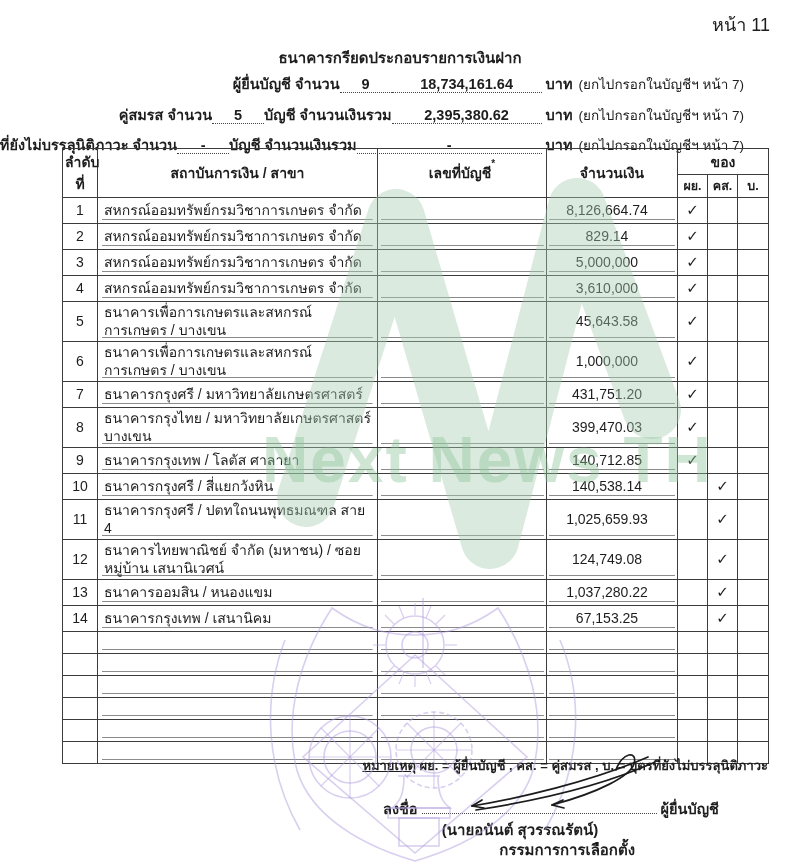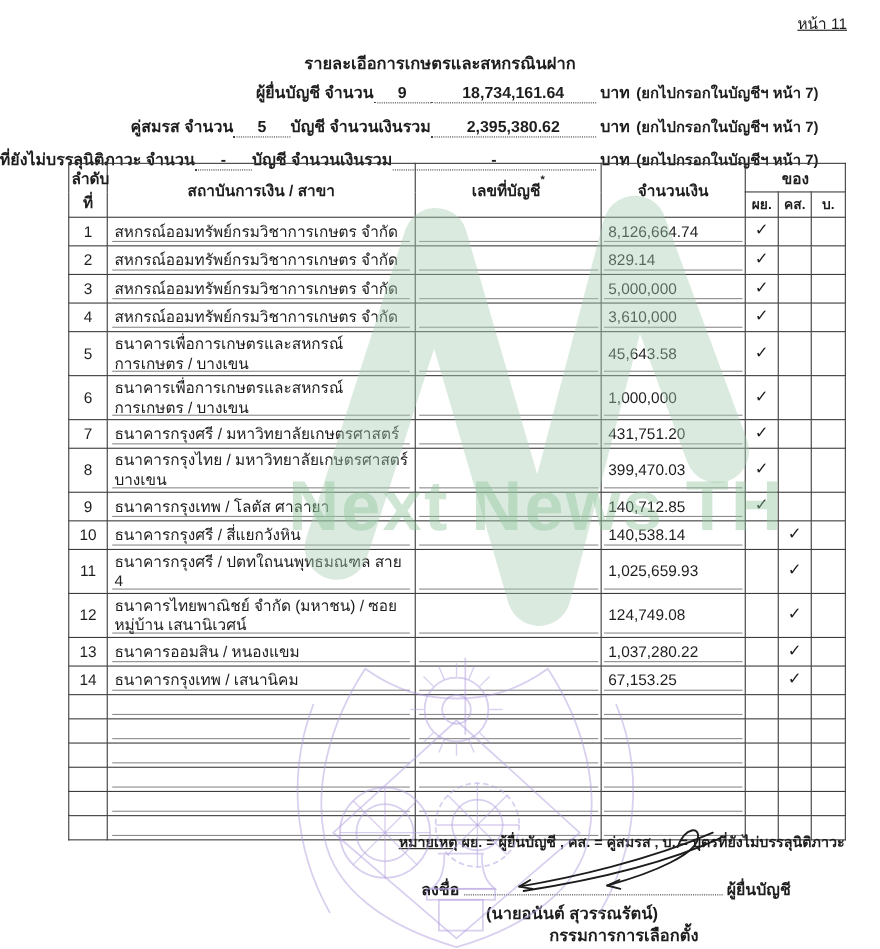--- a/index.html
+++ b/index.html
@@ -4,42 +4,42 @@
 <style>
   * { margin:0; padding:0; box-sizing:border-box; }
   html,body { width:800px; height:863px; }
   body {
     font-family:"Liberation Sans","DejaVu Sans",sans-serif;
     background:#ffffff; color:#1d1d1d; position:relative; overflow:hidden;
   }
   #page { position:absolute; inset:0; }
 
   
-  .page-num { position:absolute; top:10px; right:30px; font-size:14px;text-decoration:underline; }
+  .page-num { position:absolute; top:10px; right:30px; font-size:18px; }
   .doc-title { position:absolute; top:46px; left:0; width:800px; text-align:center;
                font-size:15px; font-weight:600; }
   .summary { position:absolute; top:72px; left:0; right:56px; font-size:14.5px; font-weight:600; }
   .summary .sline { display:flex; justify-content:flex-end; align-items:baseline; margin-bottom:7.5px; white-space:nowrap; }
   .fill { display:inline-block; border-bottom:1px dotted #444; text-align:center;
           font-weight:600; padding:0 4px; }
   .fill.count { min-width:52px; }
   .fill.amt   { min-width:150px; }
   .summary .baht { margin:0 6px 0 4px; }
-  .summary .note { font-weight:700; font-size:13.5px; }
+  .summary .note { font-weight:400; font-size:13.5px; }
 
   
   table { position:absolute; left:62px; top:148px; width:706px;
           border-collapse:collapse; table-layout:fixed; }
   th, td { border:1px solid #3c3c3c; font-size:14px; vertical-align:middle; }
   th { font-weight:600; padding:1px 2px; }
   td { padding:2px 6px; }
   thead tr.h1 th { height:26px; }
   thead tr.h2 th { height:20px; font-size:12.5px; }
   td.c-no { text-align:center; }
-  td.c-amt { text-align:left; padding-right:16px; }
+  td.c-amt { text-align:center; padding-right:16px; }
   td.c-chk { text-align:center; font-size:15px; font-weight:700; padding:0; }
   tbody td { height:26px; line-height:1.25; }
   tbody tr.blank td { height:22px; }
   
   td.wline {
     background-image:linear-gradient(#8b8b8b,#8b8b8b);
     background-repeat:no-repeat;
     background-size:97% 1px;
     background-position:50% calc(100% - 3px);
   }
@@ -111,21 +111,21 @@
     </g>
   </svg>
 
   <svg id="wm-green" class="wm" width="800" height="863" viewBox="0 0 800 863">
     <polyline points="306,498 396,218 490,540 577,207 652,410" fill="none" stroke="#a8cdb2" stroke-opacity="0.42" stroke-width="58" stroke-linecap="round" stroke-linejoin="round"></polyline>
     <text x="262" y="482" font-size="64" font-weight="600" letter-spacing="2" fill="#8fc39b" fill-opacity="0.42">Next News TH</text>
   </svg>
 
   <div class="page-num">หน้า 11</div>
 
-  <div class="doc-title">รายละเอีอการเกษตรและสหกรณินฝาก</div>
+  <div class="doc-title">ธนาคารกรียดประกอบรายการเงินฝาก</div>
 
   <div class="summary">
     <div class="sline">
       <span>ผู้ยื่นบัญชี  จำนวน</span>
       <span class="fill count">9</span>
       <span class="fill amt">18,734,161.64</span>
       <span class="baht">บาท</span>
       <span class="note">(ยกไปกรอกในบัญชีฯ หน้า 7)</span>
     </div>
     <div class="sline">

